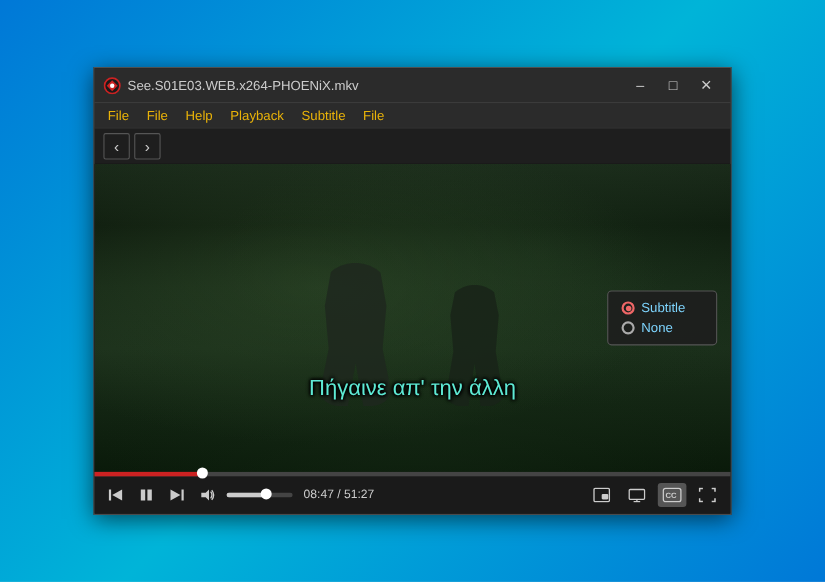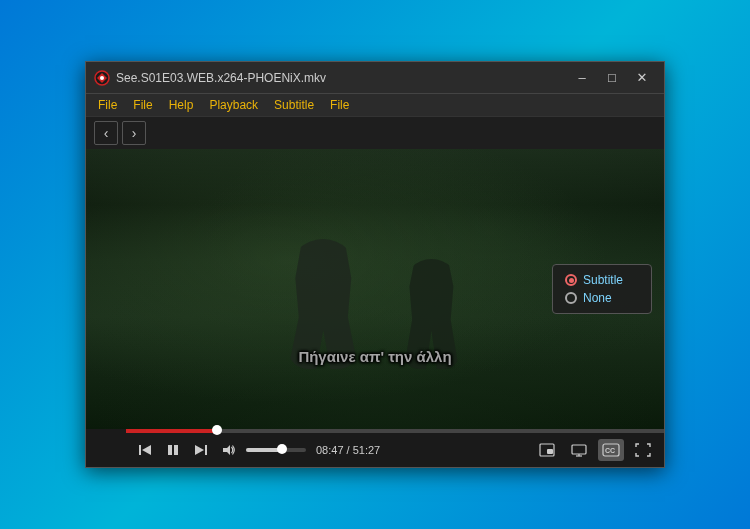--- a/index.html
+++ b/index.html
@@ -136,23 +136,23 @@
       height: 110px;
       background: rgba(25,35,25,0.85);
       border-radius: 28px 28px 15px 15px;
       clip-path: polygon(20% 0%, 80% 0%, 90% 25%, 85% 55%, 100% 100%, 60% 100%, 50% 65%, 40% 100%, 0% 100%, 15% 55%, 10% 25%);
     }
     .subtitle-text {
       position: absolute;
       bottom: 60px;
       left: 0; right: 0;
       text-align: center;
-      color: #a3a3a3;
-      font-size: 15px;
-      font-weight: 700;
+      color: #5eead4;
+      font-size: 20px;
+      font-weight: 400;
       text-shadow: 1px 1px 3px #000, -1px -1px 3px #000, 1px -1px 3px #000, -1px 1px 3px #000;
       line-height: 1.6;
       padding: 0 20px;
     }
     
     .subtitle-popup {
       position: absolute;
       right: 12px;
       top: 50%;
       transform: translateY(-50%);
@@ -189,21 +189,20 @@
       content: '';
       width: 5px;
       height: 5px;
       border-radius: 50%;
       background: #e66;
     }
     
     .controls-bar {
       background: #1a1a1a;
       padding: 0;
-      margin-left: 40px;
     }
     .progress-bar-container {
       height: 4px;
       background: #444;
       position: relative;
       cursor: pointer;
     }
     .progress-bar-fill {
       height: 100%;
       background: #cc2222;

